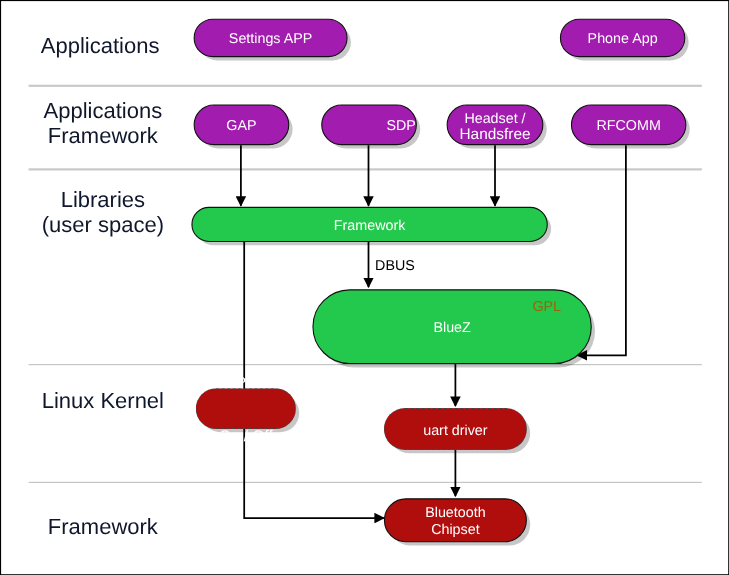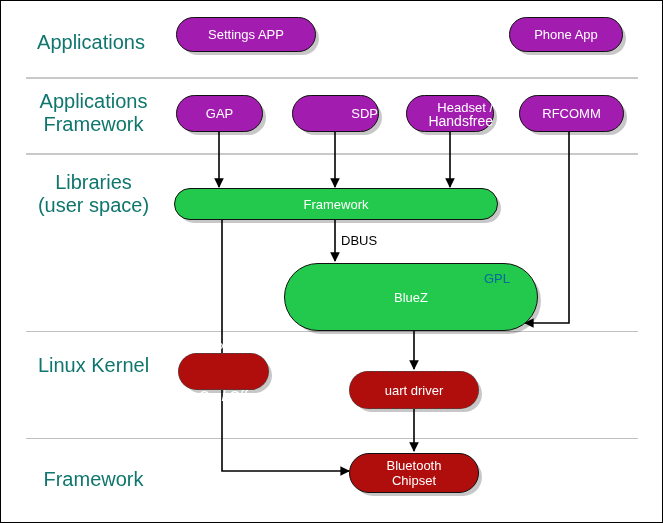--- a/index.html
+++ b/index.html
@@ -10,21 +10,21 @@
     width:663px;height:523px;
     background:#ffffff;
     border:1px solid #000000;
     box-sizing:border-box;
     overflow:hidden;
   }
 
   
   .layer-label{
     position:absolute;
-    color:#0f766e;
+    color:#0f172a;
     font-size:20px;
     line-height:23px;
     text-align:center;
     white-space:pre-line;
     letter-spacing:0px;
   }
   .layer-sep{
     position:absolute;
     height:0;
     border-top:2px solid #c9c9c9;
@@ -56,21 +56,21 @@
   .node .t1{font-size:13px;line-height:15px;}
   .node .t2{font-size:14px;line-height:13px;}
 
   .node.blue  {background:#a21caf;}
   .node.green {background:#22c94c;}
   .node.red   {background:#b00d0d;}
   .node.dashed{border:1px dashed #444444;}
 
   .badge{
     position:absolute;
-    color:#0369a1;
+    color:#a16207;
     font-size:13px;
     line-height:15px;
     z-index:4;
   }
   .wire-label{
     position:absolute;
     color:#000000;
     font-size:13px;
     line-height:15px;
     z-index:4;
@@ -132,21 +132,21 @@
   </div>
 
   <div class="node blue" style="left:508px;top:16px;width:114px;height:35px;">
     <span class="t1">Phone App</span>
   </div>
 
   <div class="node blue" style="left:291px;top:94px;width:87px;height:37px;align-items:flex-end;">
     <span class="t1">SDP</span>
   </div>
 
-  <div class="node blue" style="left:405px;top:94px;width:88px;height:37px;align-items:flex-end;">
+  <div class="node blue" style="left:405px;top:94px;width:88px;height:37px;">
     <span class="t1">Headset /</span>
     <span class="t2">Handsfree</span>
   </div>
 
   <div class="node blue" style="left:518px;top:94px;width:105px;height:37px;">
     <span class="t1">RFCOMM</span>
   </div>
 
   <div class="node green" style="left:173px;top:187px;width:324px;height:32px;">
     <span class="t1">Framework</span>

